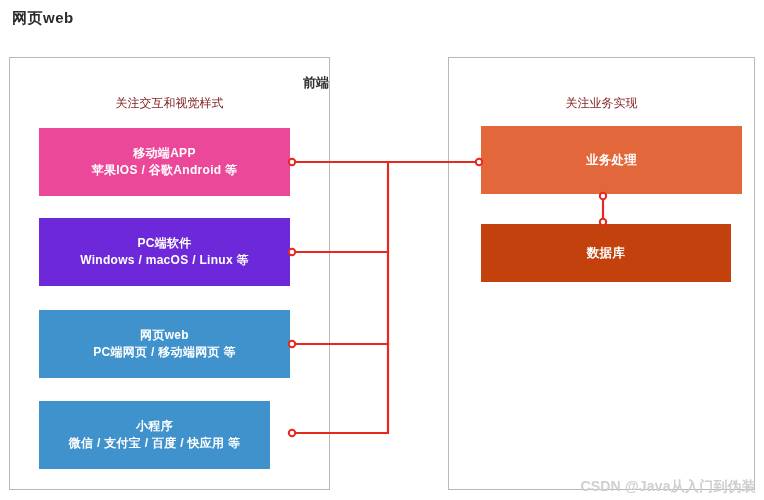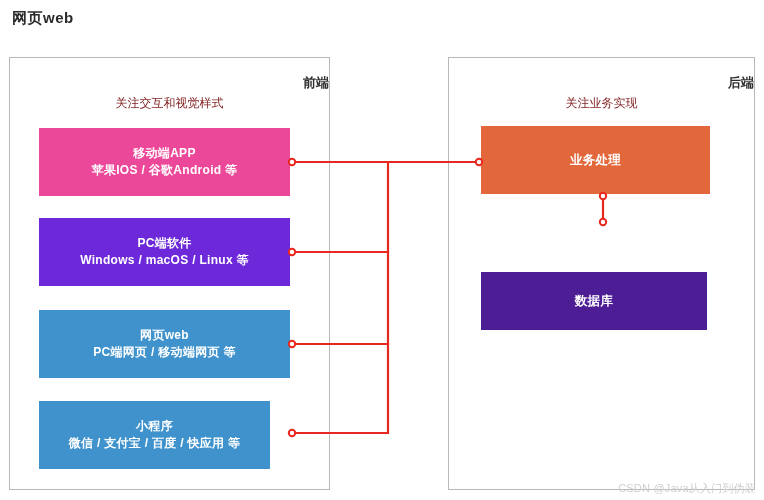--- a/index.html
+++ b/index.html
@@ -86,54 +86,54 @@
   }
   .node.single .node-title { font-size: 12.5px; }
 
   
   #node-mobile-app   { left: 39px; top: 128px; width: 251px; height: 68px; background: #ec4899; }
   #node-pc-software  { left: 39px; top: 218px; width: 251px; height: 68px; background: #6d28d9; text-align: center; }
   #node-web          { left: 39px; top: 310px; width: 251px; height: 68px; background: #3f92cc; }
   #node-miniprogram  { left: 39px; top: 401px; width: 231px; height: 68px; background: #3f92cc; }
 
   
-  #node-business     { left: 481px; top: 126px; width: 229px; height: 68px; background: #e2683c; }
-  #node-database     { left: 481px; top: 224px; width: 226px; height: 58px; background: #4c1d95; margin-top: 48px; }
+  #node-business     { left: 481px; top: 126px; width: 261px; height: 68px; background: #e2683c; }
+  #node-database     { left: 481px; top: 224px; width: 250px; height: 58px; background: #c2410c; }
 
   #connectors {
     position: absolute;
     left: 0;
     top: 0;
     width: 764px;
     height: 500px;
     pointer-events: none;
   }
 
   #watermark {
     position: absolute;
     right: 8px;
     bottom: 4px;
-    font-size: 11px;
+    font-size: 14px;
     color: #cfcfcf;
     letter-spacing: 0.2px;
     white-space: nowrap;
+    font-weight: bold;
   }
 </style>
 </head>
 <body>
 
 <div id="page-title">网页web</div>
 
 <div class="panel" id="panel-frontend">
   <div class="panel-title">前端</div>
   <div class="panel-subtitle">关注交互和视觉样式</div>
 </div>
 
 <div class="panel" id="panel-backend">
-  <div class="panel-title">后端</div>
   <div class="panel-subtitle">关注业务实现</div>
 </div>
 
 <div class="node" id="node-mobile-app">
   <div class="node-title">移动端APP</div>
   <div class="node-sub">苹果IOS / 谷歌Android 等</div>
 </div>
 
 <div class="node" id="node-pc-software">
   <div class="node-title">PC端软件</div>

